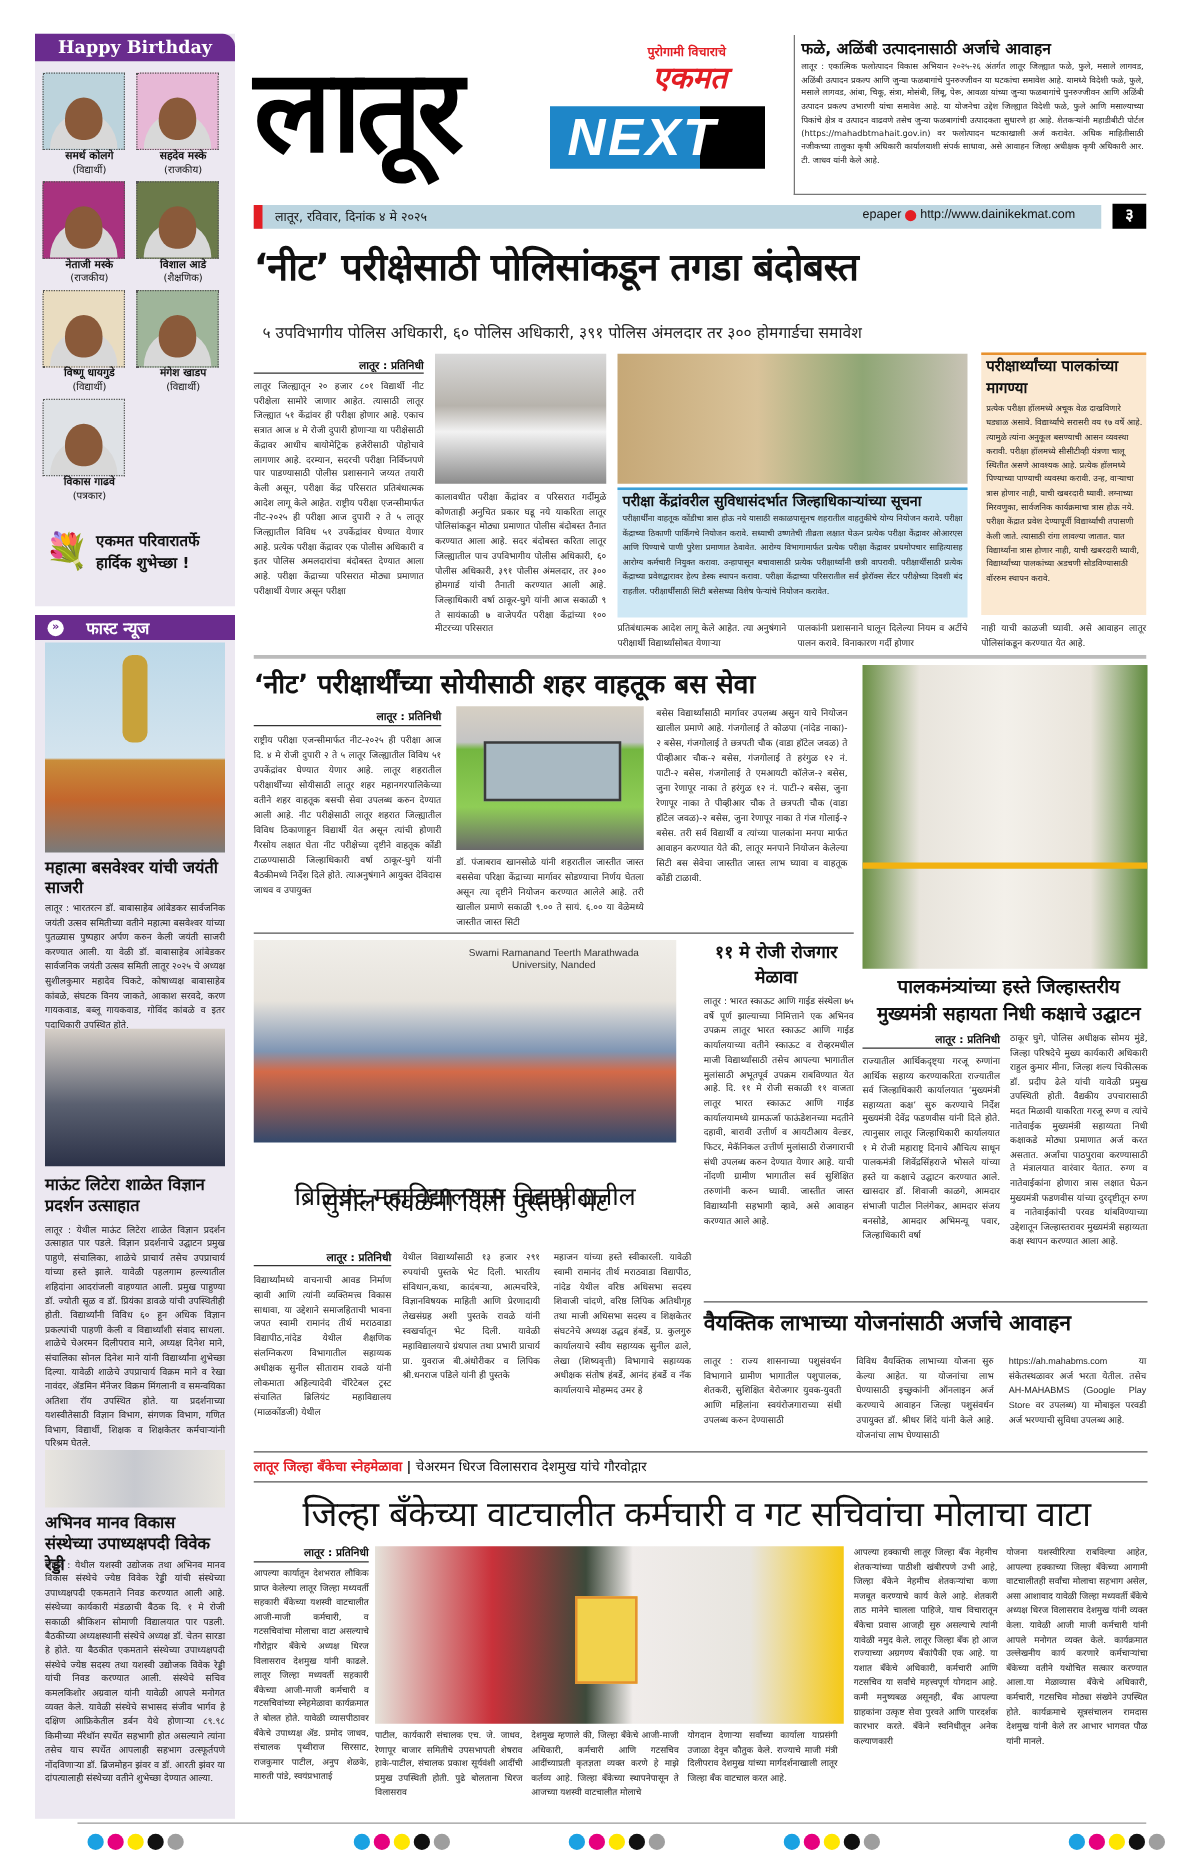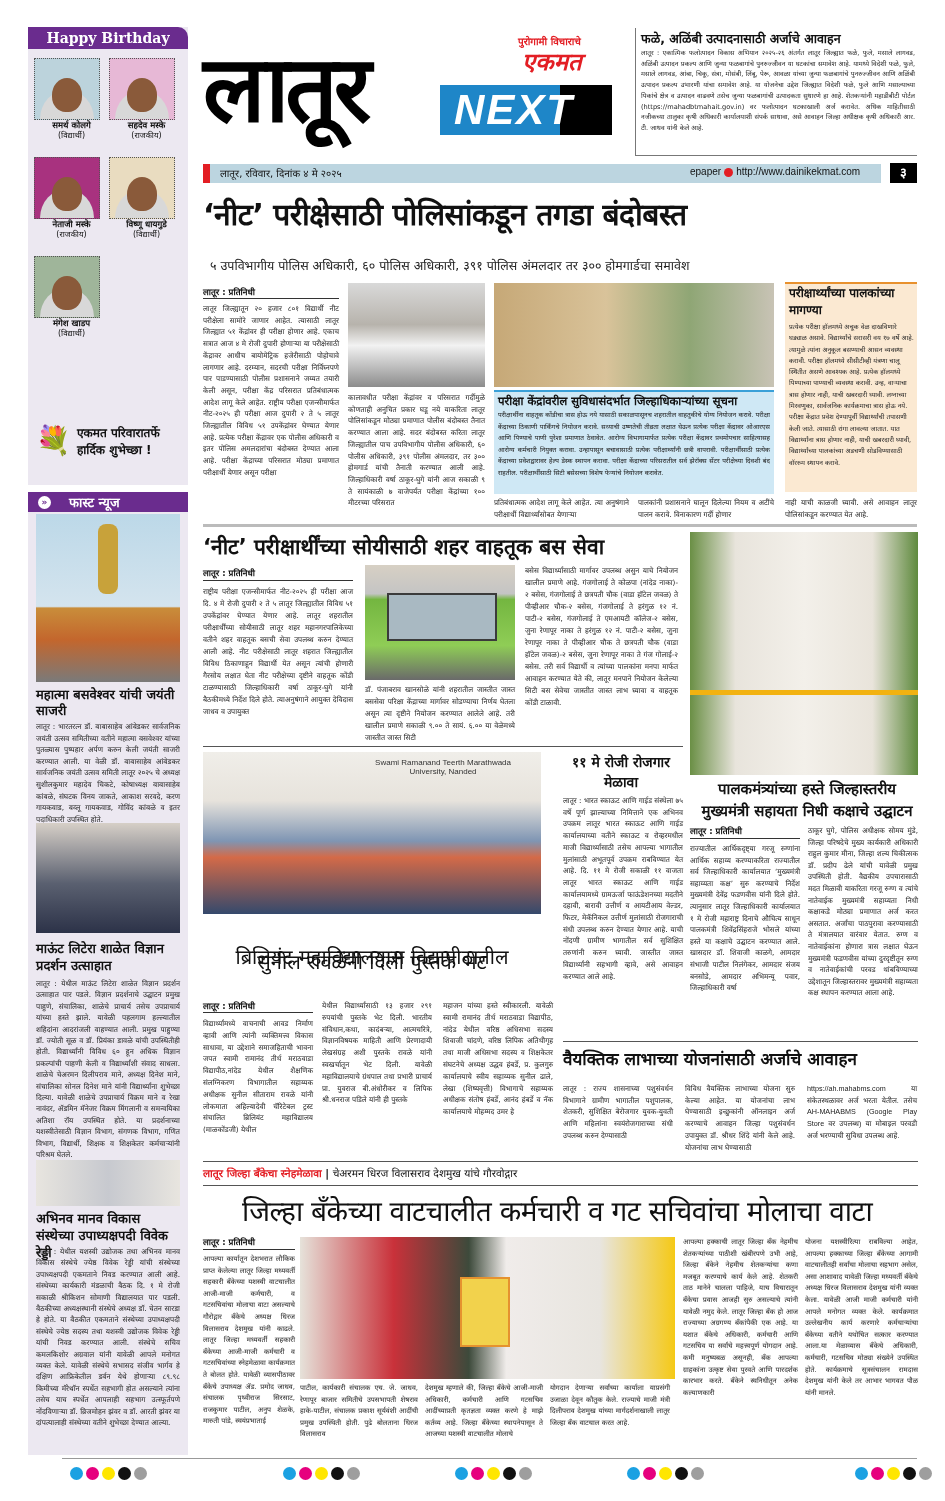--- a/index.html
+++ b/index.html
@@ -10,29 +10,29 @@
 .hb-title{left:28px;top:27px;width:160px;height:22px;font-family:"DejaVu Serif",serif;font-weight:bold;font-size:14px;text-align:center;line-height:22px;border-top-right-radius:10px}
 .photo{width:66px;height:62px;border:1px dotted #555;display:flex;align-items:center;justify-content:center;overflow:hidden}
 .face{width:30px;height:34px;border-radius:50% 50% 45% 45%;background:#8a5a3a;margin-top:12px;box-shadow:0 24px 0 12px #d8d8d8}
 .pname{font-size:8.5px;text-align:center;line-height:11px;font-weight:bold;white-space:nowrap}
 .prole{font-size:8px;text-align:center;line-height:10px}
 .txt{font-size:7.6px;line-height:12px;text-align:justify;color:#222}
 .hd{font-weight:bold;color:#111}
 .rule{background:#333;height:1px}
 .img{background:linear-gradient(135deg,#b9a890,#7d6e5e 50%,#c9c2b5);overflow:hidden}
 .dot{display:inline-block;width:13px;height:13px;border-radius:50%;margin-right:3px}
-.byline{font-size:8.5px;font-weight:bold;text-align:left}
+.byline{font-size:8.5px;font-weight:bold;text-align:right}
 </style>
 </head>
 <body>
 
 <div class="abs lbar" style="top:27px;height:458px"></div>
 <div class="abs hb-title purple">Happy Birthday</div>
 
-<div class="abs" style="left:34px;top:58px;width:150px;display:grid;grid-template-columns:75px 75px;row-gap:16px">
+<div class="abs" style="left:34px;top:58px;width:150px;display:grid;grid-template-columns:75px 75px;row-gap:4px">
   <div>
       <div class="photo" style="background:#bcd3dc">
         <div class="face"></div>
       </div>
       <div class="pname">समर्थ कोलगे</div>
       <div class="prole">(विद्यार्थी)</div>
     </div>
   <div>
       <div class="photo" style="background:#e7b8d6">
         <div class="face"></div>
@@ -41,32 +41,46 @@
       <div class="prole">(राजकीय)</div>
     </div>
   <div>
       <div class="photo" style="background:#a8327f">
         <div class="face"></div>
       </div>
       <div class="pname">नेताजी मस्के</div>
       <div class="prole">(राजकीय)</div>
     </div>
   <div>
+      <div class="photo" style="background:#6b7a4a">
+        <div class="face"></div>
+      </div>
+      <div class="pname">विशाल आडे</div>
+      <div class="prole">(शैक्षणिक)</div>
+    </div>
+  <div>
       <div class="photo" style="background:#e9dcc0">
         <div class="face"></div>
       </div>
       <div class="pname">विष्णू धायगुडे</div>
       <div class="prole">(विद्यार्थी)</div>
     </div>
   <div>
       <div class="photo" style="background:#9fb59a">
         <div class="face"></div>
       </div>
       <div class="pname">मंगेश खाडप</div>
       <div class="prole">(विद्यार्थी)</div>
+    </div>
+  <div>
+      <div class="photo" style="background:#dfe2e6">
+        <div class="face"></div>
+      </div>
+      <div class="pname">विकास गाढवे</div>
+      <div class="prole">(पत्रकार)</div>
     </div>
 </div>
 
 <div class="abs" style="left:36px;top:424px;width:148px;display:flex;align-items:center;gap:6px">
   <span style="font-size:28px;line-height:1">💐</span>
   <div>
     <div style="font-size:12px;font-weight:bold">एकमत परिवारातर्फे</div>
     <div style="font-size:12px;font-weight:bold;">हार्दिक शुभेच्छा !</div>
   </div>
 </div>

